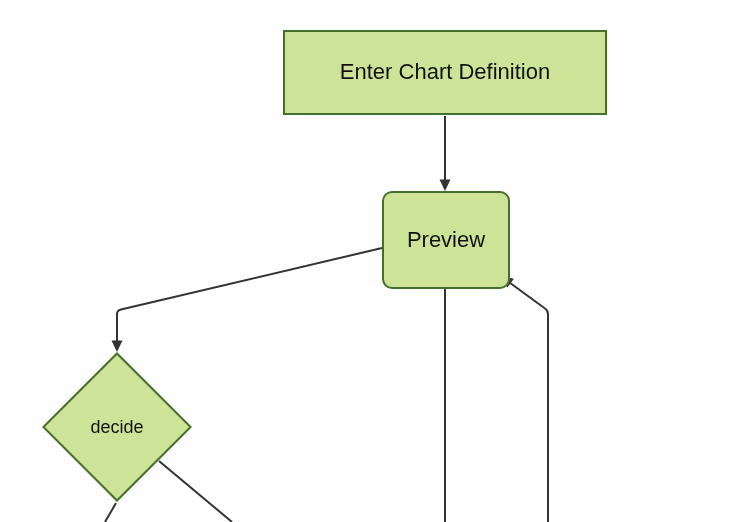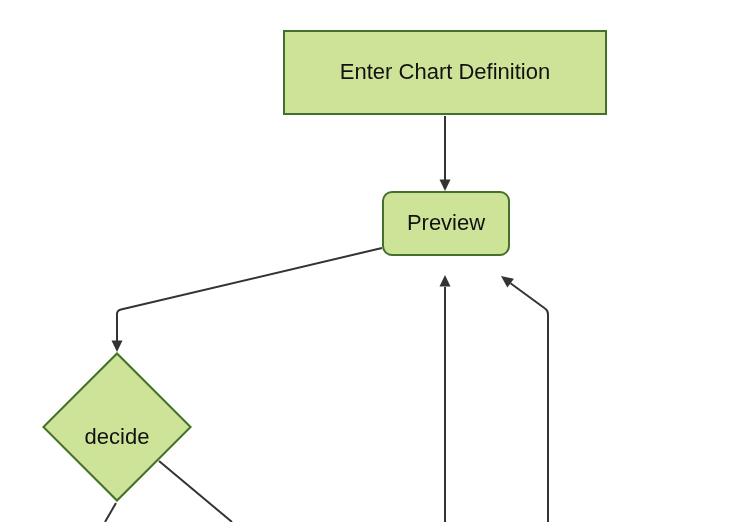--- a/index.html
+++ b/index.html
@@ -48,21 +48,21 @@
   .node-rect {
     left: 283px;
     top: 30px;
     width: 324px;
     height: 85px;
   }
   .node-rounded {
     left: 382px;
     top: 191px;
     width: 128px;
-    height: 65px;
+    height: 98px;
     border-radius: 10px;
   }
   .diamond-wrap {
     position: absolute;
     left: 42px;
     top: 352px;
     width: 150px;
     height: 150px;
   }
   .diamond-shape {
@@ -72,28 +72,28 @@
     top: 22px;
     width: 106px;
     height: 106px;
     background: var(--node-fill, #cde498);
     border: 2px solid var(--node-border, #44702c);
     transform: rotate(45deg);
   }
   .diamond-label {
     position: absolute;
     left: 0;
-    top: 10px;
+    top: 0;
     width: 150px;
     height: 150px;
     display: flex;
     align-items: center;
     justify-content: center;
     color: var(--text-color, #111111);
-    font-size: 22px;
+    font-size: 18px;
     white-space: nowrap;
   }
 </style>
 </head>
 <body>
 
 <div class="stage">
 
   <svg class="edges" viewBox="0 0 740 522" xmlns="http://www.w3.org/2000/svg">
 

